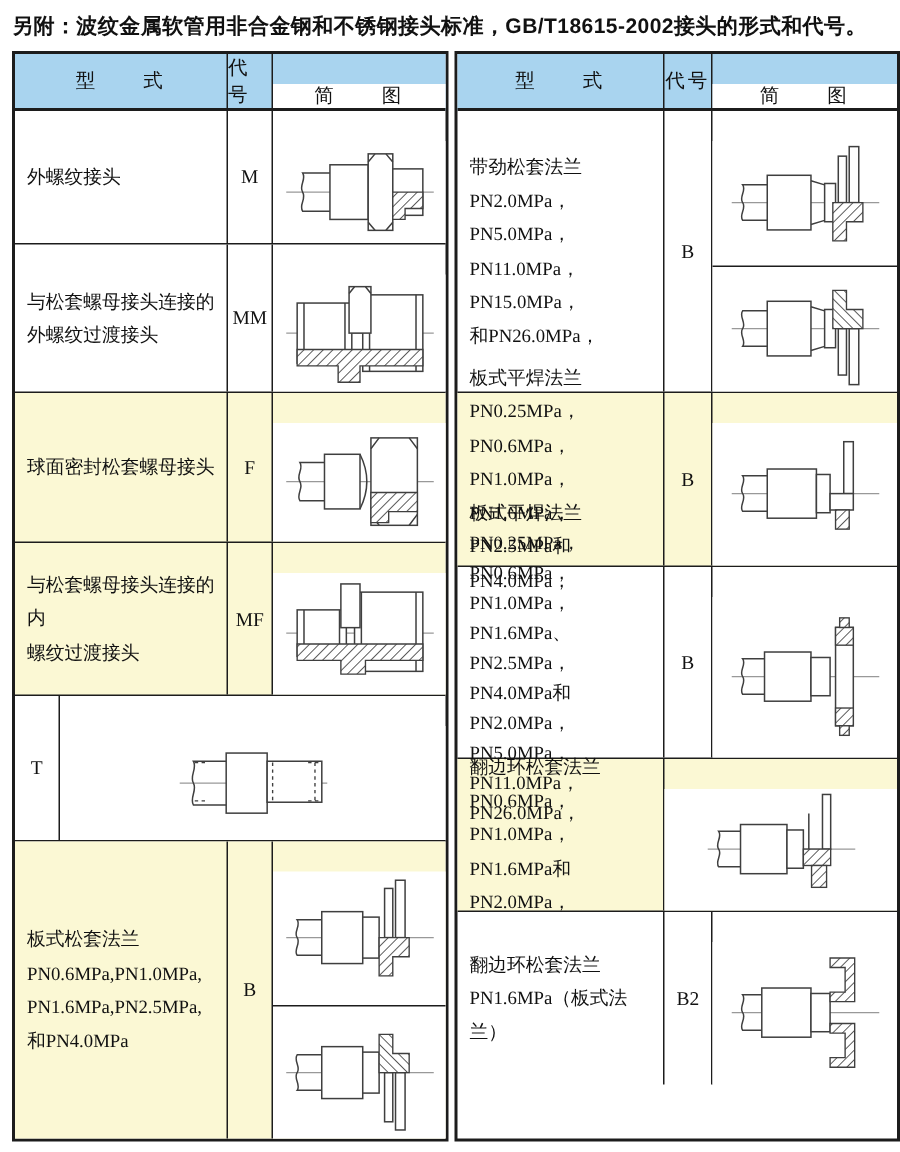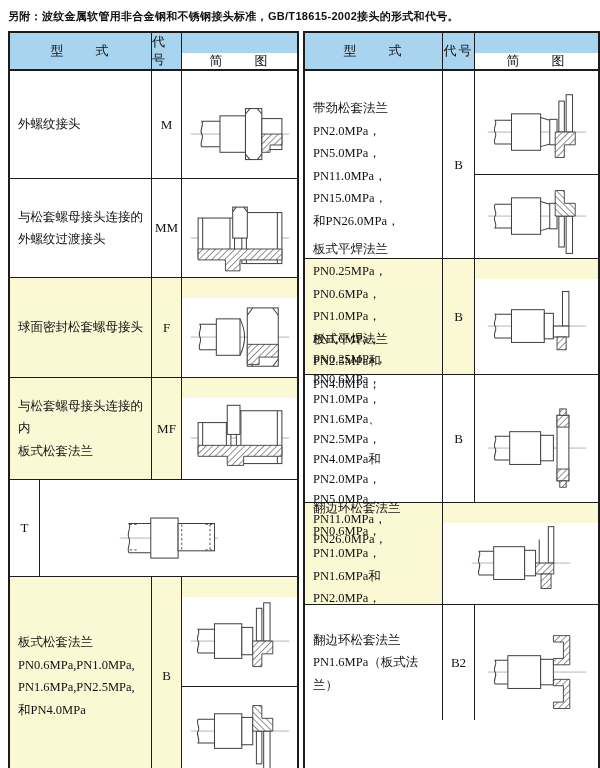--- a/index.html
+++ b/index.html
@@ -1,20 +1,20 @@
 <!DOCTYPE html>
 <html><head>
 <meta charset="utf-8">
 <style>
   html,body{margin:0;padding:0;background:#fff;}
   body{width:600px;height:768px;font-family:"Liberation Serif","DejaVu Serif",serif;color:#111;}
   .page{position:relative;width:600px;height:768px;background:#fff;overflow:hidden;}
   .doc-title{
     font-family:"Liberation Sans","DejaVu Sans",sans-serif;
-    font-weight:bold;font-size:11px;letter-spacing:.3px;
+    font-weight:bold;font-size:14px;letter-spacing:.3px;
     padding:9px 6px 7px 8px;white-space:nowrap;
   }
   .tables{display:flex;gap:4px;padding-left:8px;}
   .half{border:2px solid #1c1c1c;background:#fff;}
   .half.l{width:288px;}
   .half.r{width:294px;}
   .row{display:flex;box-sizing:border-box;border-bottom:1px solid #1c1c1c;}
   .row:last-child{border-bottom:none;font-family:Liberation Serif, serif;}
   .cell{box-sizing:border-box;border-right:1px solid #1c1c1c;display:flex;align-items:center;}
   .cell:last-child{border-right:none;margin-top:20px;}
@@ -66,21 +66,21 @@
             <span>型　　式</span>
           </div>
         <div class="cell c-code">
             <span>代号</span>
           </div>
         <div class="cell c-diag">
             <span>简　　图</span>
           </div>
       </div>
 
-      <div class="row" style="height:108px">
+      <div class="row" style="height:89px">
         <div class="cell c-type">
             <div class="type-text">外螺纹接头</div>
           </div>
         <div class="cell c-code">M</div>
         <div class="cell c-diag">
           <svg class="fig" viewBox="0 0 112 88">
             <line class="cl" x1="2" y1="44" x2="110" y2="44"></line>
             <path class="ln" d="M34,30 H14 c3,5 -3,9 0,14 c3,5 -3,9 0,14 H34"></path>
             <rect class="s" x="34" y="24" width="28" height="40"></rect>
             <rect class="s" x="62" y="16" width="18" height="56"></rect>
@@ -125,21 +125,21 @@
             <rect class="s" x="64" y="12" width="34" height="64"></rect>
             <path class="ln" d="M64,20 l6,-8 M98,20 l-6,-8 M64,68 l6,8 M98,68 l-6,8"></path>
             <path class="h" d="M64,52 h34 v14 h-21 v8 h-13 z"></path>
           </svg>
         </div>
       </div>
 
       <div class="row hl" style="height:102px">
         <div class="cell c-type">
             <div class="type-text">与松套螺母接头连接的内
-板式松套法兰</div>
+螺纹过渡接头</div>
           </div>
         <div class="cell c-code">MF</div>
         <div class="cell c-diag">
           <svg class="fig" viewBox="0 0 112 88">
             <line class="cl" x1="2" y1="44" x2="110" y2="44"></line>
             <rect class="s" x="10" y="27" width="36" height="34"></rect>
             <path class="ln" d="M15,27 V61 M41,27 V61"></path>
             <rect class="s" x="52" y="14" width="50" height="58"></rect>
             <path class="ln" d="M57,14 V72 M97,14 V72"></path>
             <rect class="s" x="42" y="8" width="14" height="32"></rect>

